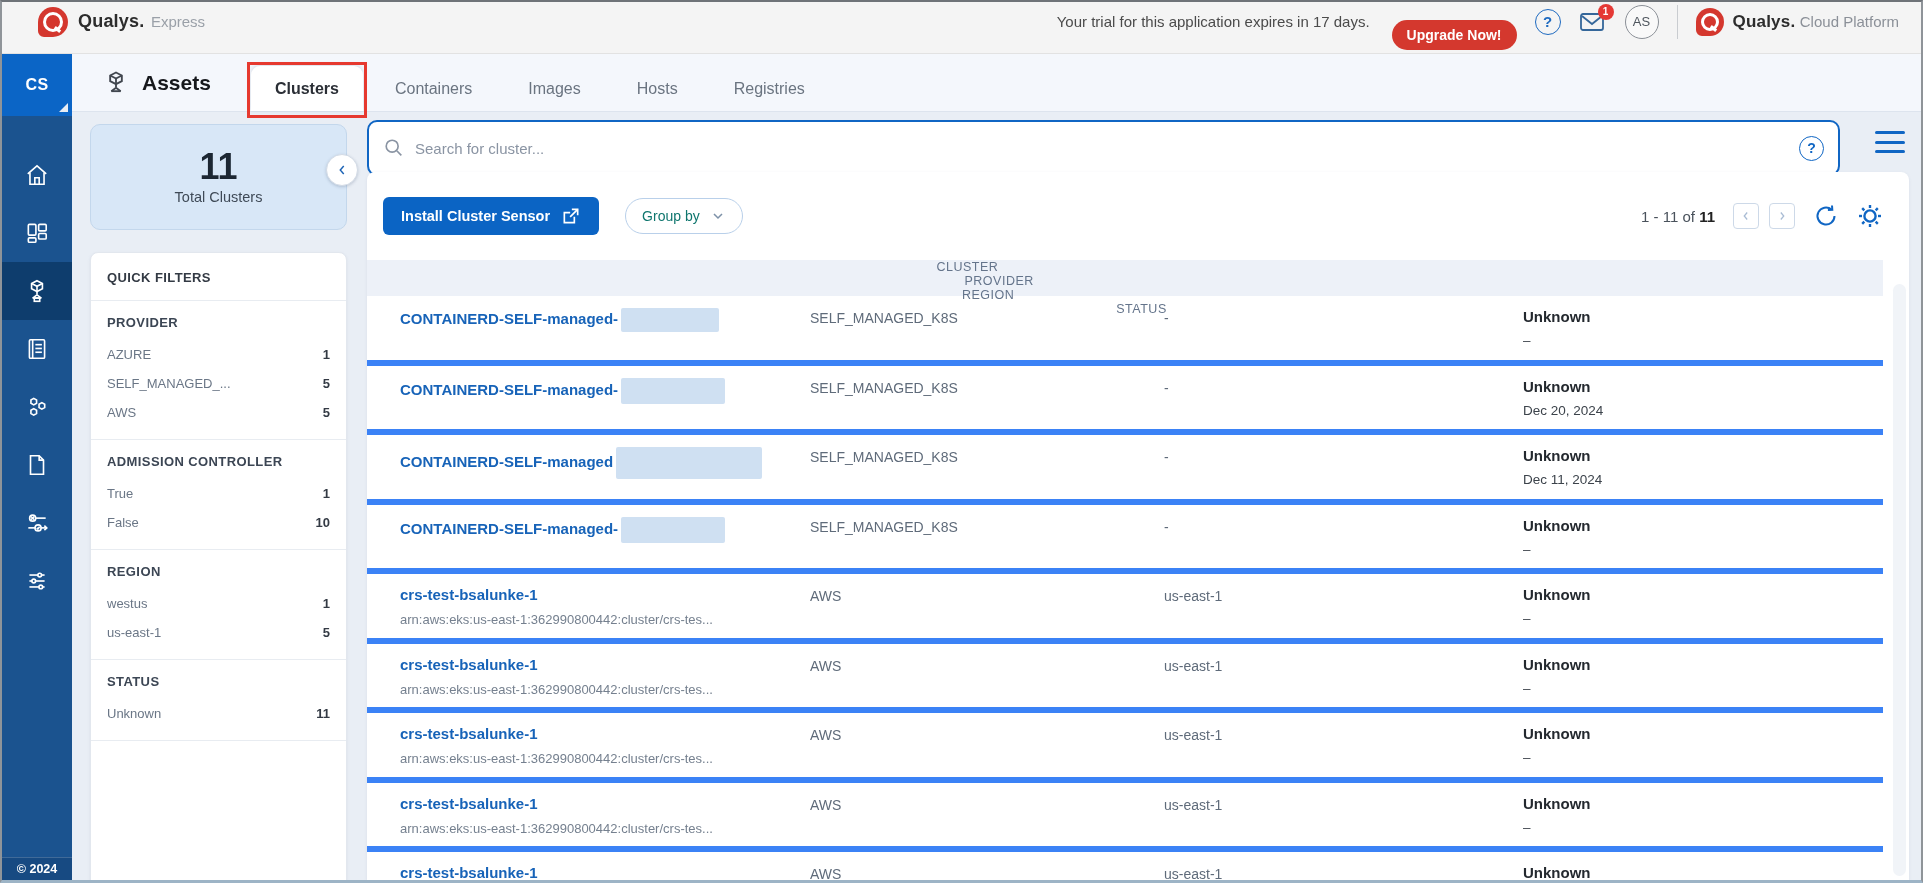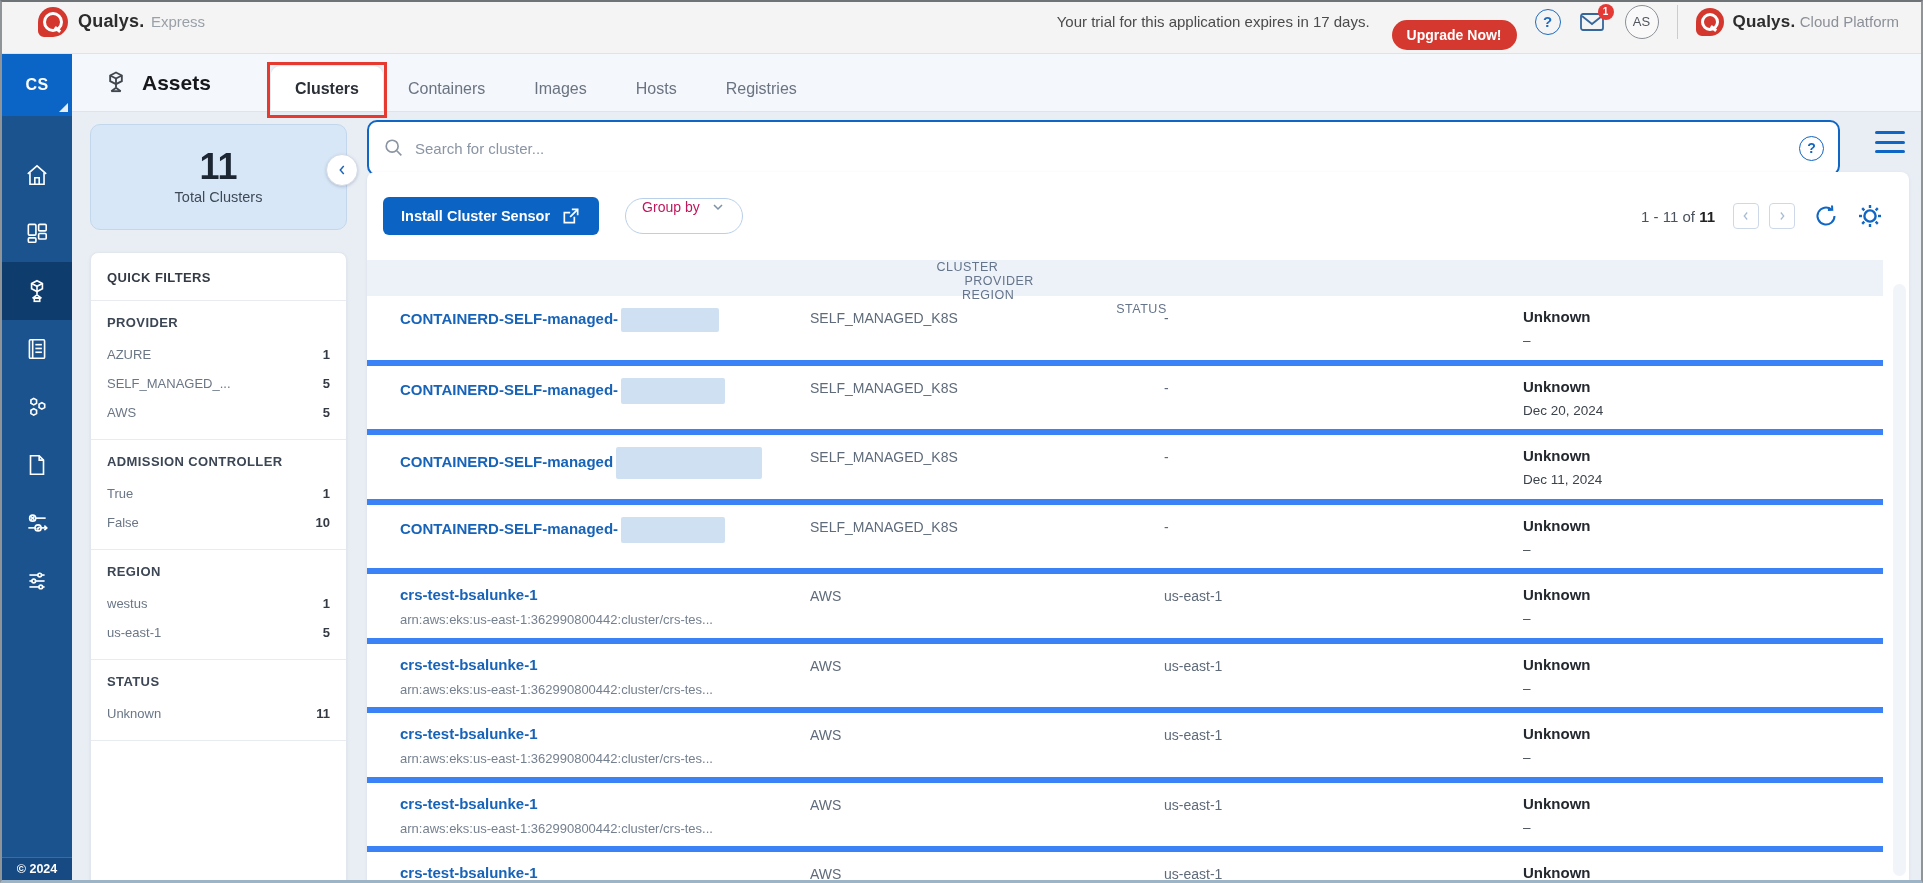--- a/index.html
+++ b/index.html
@@ -47,21 +47,21 @@
 
   
   .main { position:absolute; left:70px; top:52px; right:0; bottom:0; background:#e9eef5; }
 
   
   .headerband { position:absolute; left:0; top:0; right:0; height:58px; background:#f4f7fc; border-bottom:1px solid #dde4ee;
                 display:flex; align-items:center; }
   .asset-title { display:flex; align-items:center; gap:12px; margin-left:30px; }
   .asset-title svg { stroke:#41474f; fill:none; stroke-width:1.6; }
   .asset-title .txt { font-size:21px; font-weight:bold; color:#16181c; }
-  .tabs { display:flex; align-items:flex-end; height:100%; margin-left:60px; gap:1px; }
+  .tabs { display:flex; align-items:flex-end; height:100%; margin-left:40px; gap:8px; }
   .tab { position:relative; font-size:16px; color:#6a7480; padding:14px 24px 13px; cursor:pointer; white-space:nowrap; }
   .tab.active { background:#fff; border-radius:9px 9px 0 0; font-weight:bold; color:#2b2f36;
                 box-shadow:0 -1px 4px rgba(80,100,130,.18); }
   .tab.active::after { content:''; position:absolute; left:-4px; right:-4px; top:-4px; bottom:-7px;
                        border:3px solid #e6392f; pointer-events:none; }
 
   
   .summary-card { position:absolute; left:18px; top:70px; width:257px; height:106px; background:#d8e7f7;
                   border:1px solid #c3d7ec; border-radius:10px; display:flex; flex-direction:column; align-items:center; justify-content:center; gap:4px; }
   .summary-count { font-size:36px; font-weight:600; color:#1c2733; line-height:1; }
@@ -90,21 +90,21 @@
 
   
   .maincard { position:absolute; left:295px; top:118px; right:12px; bottom:0; background:#fff;
               border-radius:8px 8px 0 0; box-shadow:0 1px 3px rgba(120,135,160,.15); }
   .scrolltrack { position:absolute; right:3px; top:112px; bottom:4px; width:13px; background:#f1f4f8; border-radius:7px; }
 
   .toolbar { position:absolute; left:0; top:0; right:26px; height:88px; display:flex; align-items:center; padding-left:16px; }
   .install-btn { background:#0b64c4; color:#fff; font-size:14.5px; font-weight:bold; border:none; border-radius:6px;
                  height:38px; padding:0 18px; display:flex; align-items:center; gap:11px; cursor:pointer; }
   .groupby { margin-left:26px; height:36px; border:1px solid #b9d0ea; border-radius:18px; background:#fff;
-             display:flex; gap:10px; padding:0 16px; font-size:14px; color:#be185d; cursor:pointer; }
+             display:flex; align-items:center; gap:10px; padding:0 16px; font-size:14px; color:#0f766e; cursor:pointer; }
   .toolbar-right { margin-left:auto; display:flex; align-items:center; gap:10px; }
   .pag-text { font-size:15px; color:#4a525c; margin-right:8px; }
   .pag-text b { color:#222; }
   .pagebtn { width:26px; height:26px; border:1.5px solid #cdd9e8; border-radius:4px; background:#fff;
              display:flex; align-items:center; justify-content:center; cursor:default; }
   .tool-icon { background:none; border:none; margin-left:8px; cursor:pointer; display:flex; }
 
   
   .table { position:absolute; left:0; top:88px; right:26px; bottom:0; overflow:hidden; }
   .thead { height:36px; background:#edf1f8; display:flex; align-items:center; padding-left:33px;flex-direction:column; }

